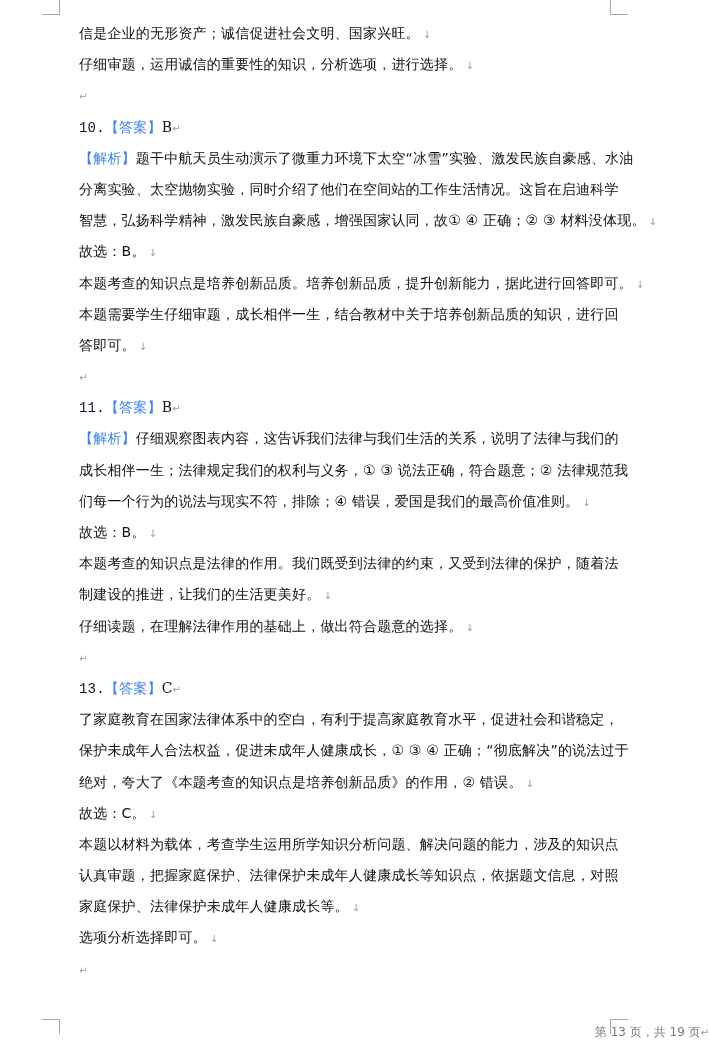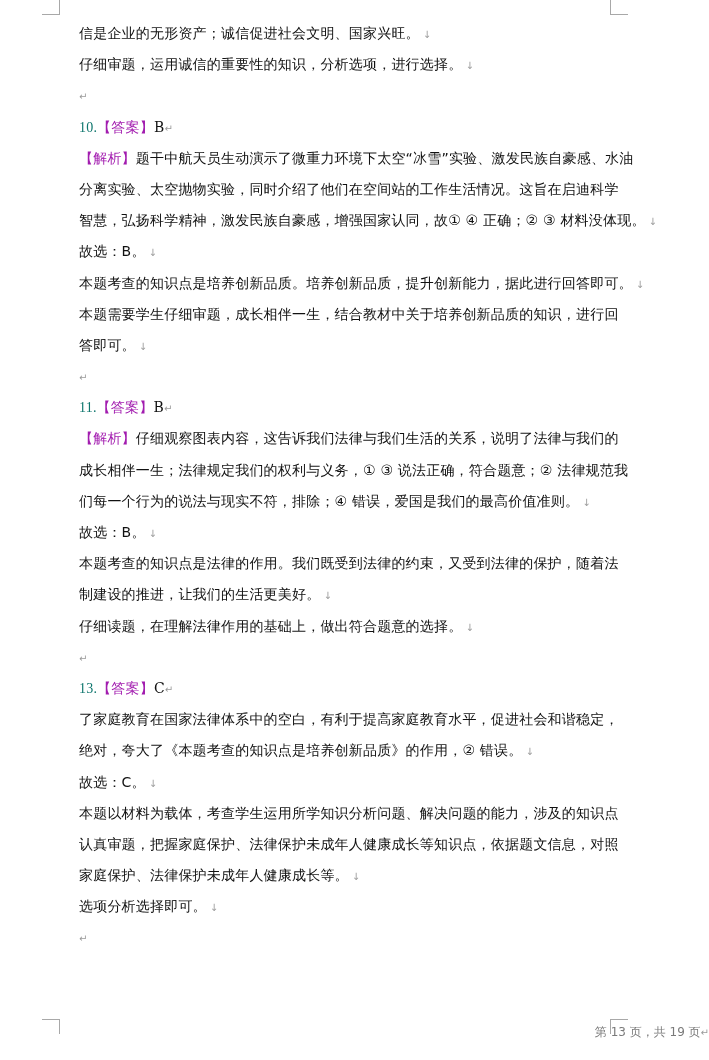--- a/index.html
+++ b/index.html
@@ -42,25 +42,25 @@
       width: 545px;
     }
     .line {
       height: 31.2px;
       line-height: 31.2px;
       font-size: 14px;
       white-space: nowrap;
       letter-spacing: 0.2px;
     }
     .label-blue {
-      color: #a21caf;
+      color: #3b82f6;
     }
     .num-blue {
-      color: #0f766e;
-      font-family: Liberation Serif, serif;
+      color: #0f172a;
+      font-family: Liberation Mono, monospace;
     }
     .answer-letter {
       font-family: "DejaVu Serif", "Liberation Serif", serif;
       color: #111111;
     }
     .mark {
       color: #9a9a9a;
       font-size: 10px;
       margin-left: 3px;
     }
@@ -108,20 +108,21 @@
     <div class="line"><span>成长相伴一生；法律规定我们的权利与义务，① ③ 说法正确，符合题意；② 法律规范我</span></div>
     <div class="line"><span>们每一个行为的说法与现实不符，排除；④ 错误，爱国是我们的最高价值准则。</span><span class="mark">↓</span></div>
     <div class="line"><span>故选：B。</span><span class="mark">↓</span></div>
     <div class="line"><span>本题考查的知识点是法律的作用。我们既受到法律的约束，又受到法律的保护，随着法</span></div>
     <div class="line"><span>制建设的推进，让我们的生活更美好。</span><span class="mark">↓</span></div>
     <div class="line"><span>仔细读题，在理解法律作用的基础上，做出符合题意的选择。</span><span class="mark">↓</span></div>
     <div class="line"><span class="ret">↵</span></div>
 
     <div class="line"><span class="num-blue">13.</span><span class="label-blue">【答案】</span><span class="answer-letter">C</span><span class="ret">↵</span></div>
     <div class="line"><span>了家庭教育在国家法律体系中的空白，有利于提高家庭教育水平，促进社会和谐稳定，</span></div>
+    <div class="line"><span>保护未成年人合法权益，促进未成年人健康成长，① ③ ④ 正确；“彻底解决”的说法过于</span></div>
     <div class="line"><span>绝对，夸大了《本题考查的知识点是培养创新品质》的作用，② 错误。</span><span class="mark">↓</span></div>
     <div class="line"><span>故选：C。</span><span class="mark">↓</span></div>
     <div class="line"><span>本题以材料为载体，考查学生运用所学知识分析问题、解决问题的能力，涉及的知识点</span></div>
     <div class="line"><span>认真审题，把握家庭保护、法律保护未成年人健康成长等知识点，依据题文信息，对照</span></div>
     <div class="line"><span>家庭保护、法律保护未成年人健康成长等。</span><span class="mark">↓</span></div>
     <div class="line"><span>选项分析选择即可。</span><span class="mark">↓</span></div>
     <div class="line"><span class="ret">↵</span></div>
   </div>
 
   <div class="footer">

